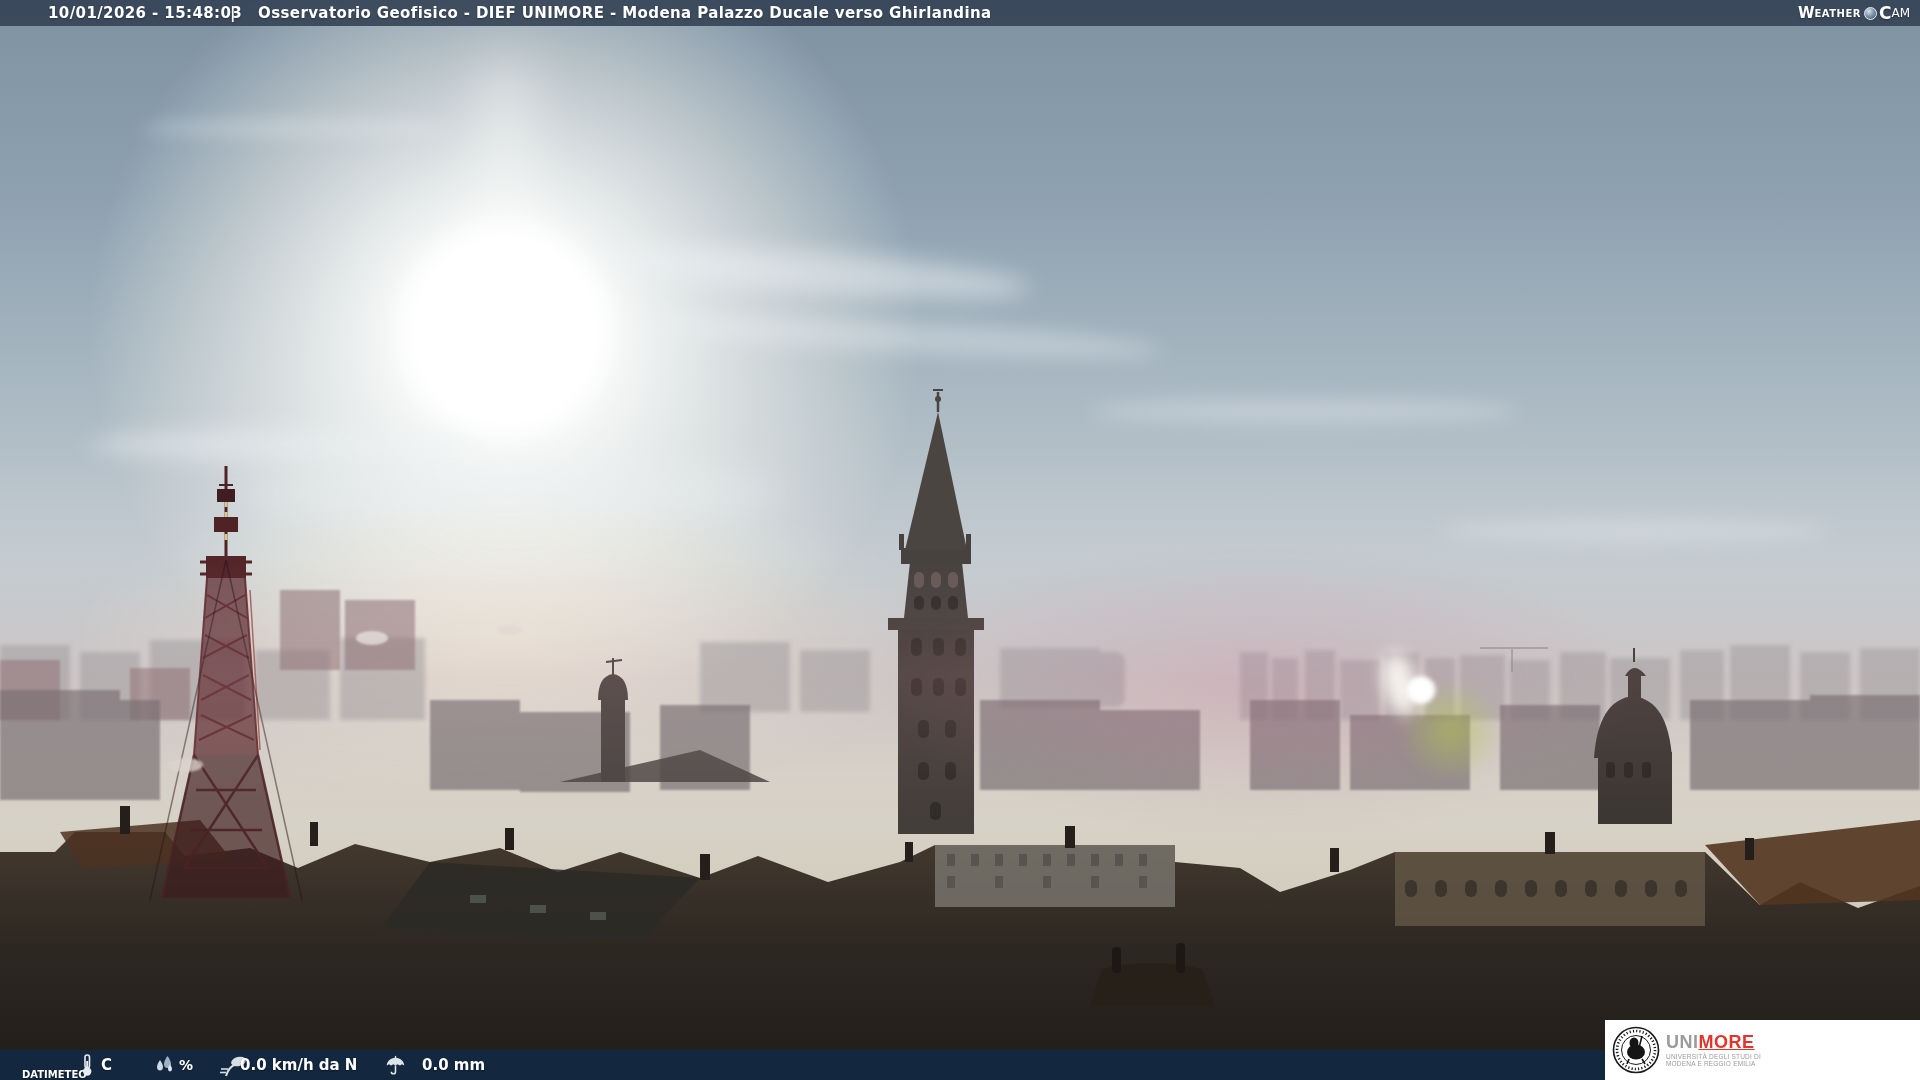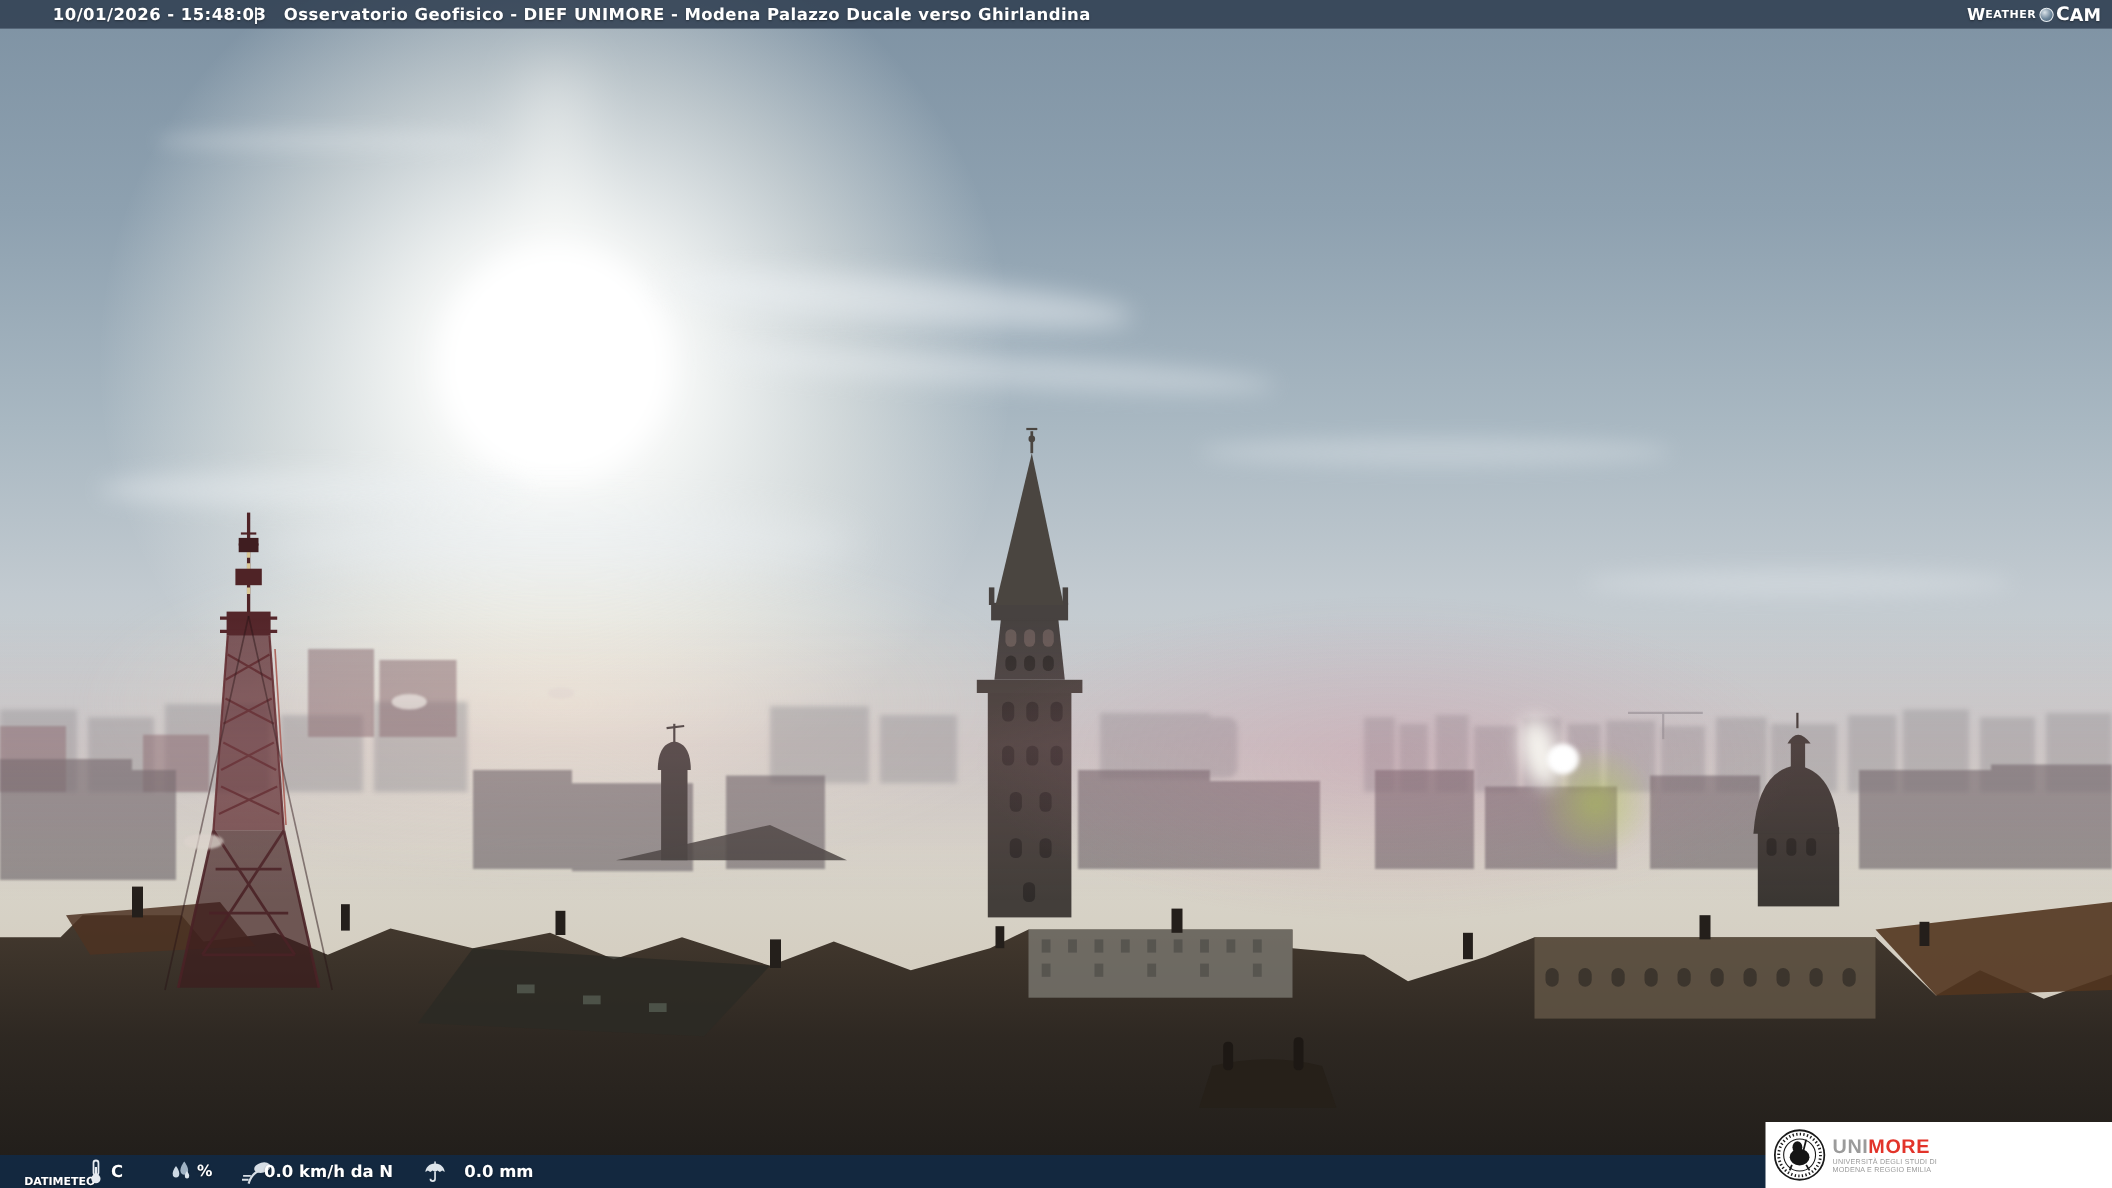--- a/index.html
+++ b/index.html
@@ -50,21 +50,21 @@
   .topbar{position:absolute;left:0;top:0;width:1920px;height:26px;background:var(--top-bar);
     color:#fff;z-index:10;}
   .topbar .txt{position:absolute;top:4px;font-size:15px;font-weight:bold;letter-spacing:.4px;
     text-shadow:0 1px 2px rgba(0,0,0,.35);white-space:nowrap;}
   .ts{left:48px;} .pipe{left:230px;} .title{left:258px;}
   .brand{position:absolute;right:10px;top:0;height:26px;display:flex;align-items:center;
     text-shadow:0 1px 2px rgba(0,0,0,.4);}
   .brand .big{font-size:15px;font-weight:bold;}
   .brand .small{font-size:10px;font-weight:bold;letter-spacing:.5px;}
   .brand .cbig{font-size:17px;font-weight:bold;}
-  .brand .csmall{font-size:16px;font-weight:bold;}
+  .brand .csmall{font-size:12px;font-weight:normal;}
   .globe{display:inline-block;width:13px;height:13px;border-radius:50%;margin:0 2px 0 3px;
     background:radial-gradient(circle at 35% 30%,#d9e2e8,#70889c 55%,#3e586e);
     border:1px solid #e9eef2;box-sizing:border-box;}
 
   
   .bottombar{position:absolute;left:0;top:1050px;width:1920px;height:30px;
     background:var(--bottom-bar);color:#fff;z-index:10;}
   .bottombar .itm{position:absolute;top:0;height:30px;display:flex;align-items:center;
     font-weight:bold;text-shadow:0 1px 2px rgba(0,0,0,.4);white-space:nowrap;}
   .dm{left:22px;width:62px;font-size:10px;line-height:10px;text-align:center;display:block;padding-top:19px;box-sizing:border-box;}
@@ -73,21 +73,21 @@
   .i-wind{left:220px;} .v-wind{left:240px;font-size:15px;}
   .i-rain{left:385px;} .v-rain{left:422px;font-size:15px;}
   .wicon{display:block;}
 
   
   .logobox{position:absolute;left:1605px;top:1020px;width:315px;height:60px;background:#fff;
     z-index:11;display:flex;align-items:center;font-family:"Liberation Sans",sans-serif;}
   .seal{margin-left:7px;flex:0 0 auto;}
   .uniblock{margin-left:6px;flex:0 0 auto;}
   .unimore{font-size:18px;font-weight:bold;letter-spacing:.5px;line-height:18px;}
-  .uni{color:var(--logo-gray);margin-top:16px;} .more{color:var(--accent-red);}
+  .uni{color:var(--logo-gray);margin-top:16px;} .more{color:var(--accent-red);text-decoration:underline;}
   .unisub{font-size:6.5px;line-height:7.5px;color:#9b9b9b;margin-top:2px;letter-spacing:.2px;}
   .orgblock{margin-left:11px;color:var(--org-gray);font-size:16.5px;line-height:20px;}
 </style>
 </head>
 <body>
 
 <div class="stage">
 
   <div class="sky"></div>
   <div class="sunpillar"></div>

